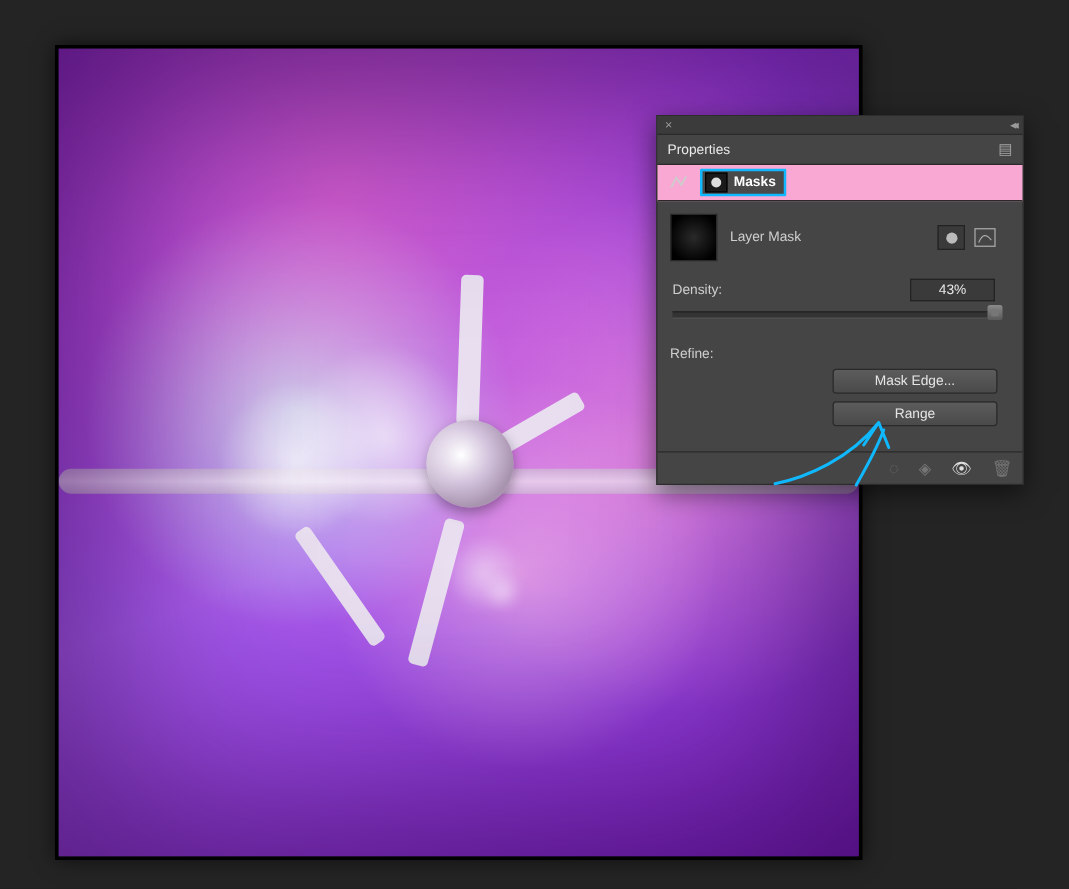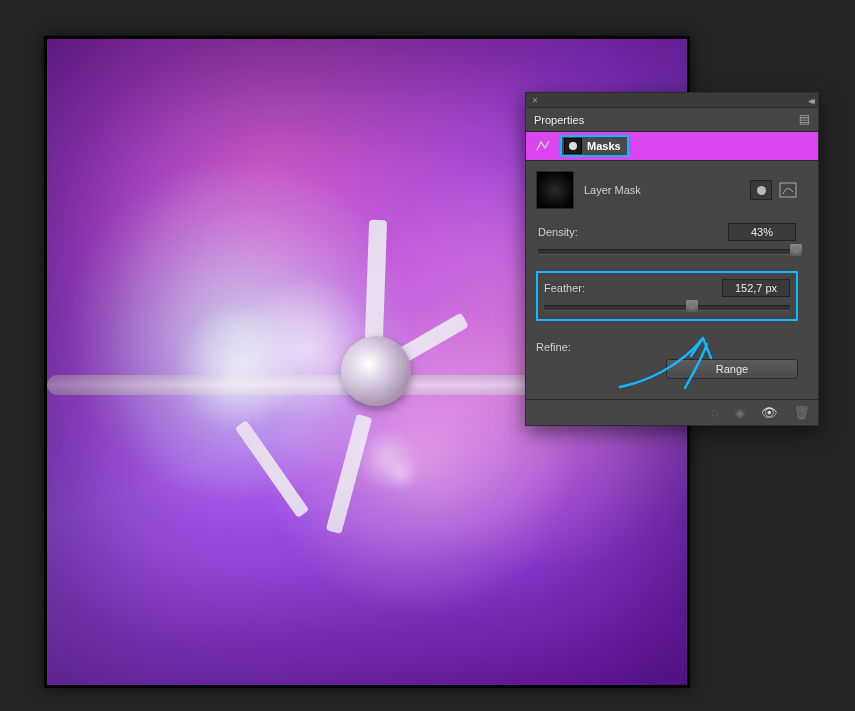--- a/index.html
+++ b/index.html
@@ -78,21 +78,21 @@
   .panel-title {
     background: #454545;
     padding: 4px 8px 5px 8px;
     font-size: 11px;
     color: #eaeaea;
     border-bottom: 1px solid #2a2a2a;
     display:flex;align-items:flex-end;justify-content:space-between;
   }
   .panel-title .menuicon{font-size:12px;color:#a5a5a5;}
   .panel-tabs {
-    background:#d946ef;
+    background:#f9a8d4;
     border-bottom:1px solid #2a2a2a;
     padding:3px 6px;
     display:flex;gap:4px;align-items:center;
   }
   .tab-icon{
     width:22px;height:18px;display:flex;align-items:center;justify-content:center;
     border:1px solid transparent;border-radius:2px;color:#ddd;font-size:12px;
   }
   .masks-tab{
     display:flex;align-items:center;gap:5px;
@@ -228,36 +228,25 @@
       <div class="hdr">
         <span>Density:</span>
         <span class="value-box">43%</span>
       </div>
       <div class="slider">
         <div class="track"></div>
         <div class="handle" id="density-handle" style="left: 100%;"></div>
       </div>
     </div>
 
-    <div class="highlight">
-      <div class="prop-row" style="margin:0">
-        <div class="hdr">
-          <span>Feather:</span>
-          <span class="value-box">152,7 px</span>
-        </div>
-        <div class="slider">
-          <div class="track"></div>
-          <div class="handle" id="feather-handle" style="left: 60%;"></div>
-        </div>
-      </div>
-    </div>
 
     <div class="refine-row">
       <span class="label">Refine:</span>
       <div class="refine-btns">
+        <span class="btn">Mask Edge...</span>
         <span class="btn">Range</span>
       </div>
     </div>
   </div>
 
   <div class="panel-footer">
     <span>◌</span>
     <span>◈</span>
     <span class="enabled">👁</span>
     <span>🗑</span>

